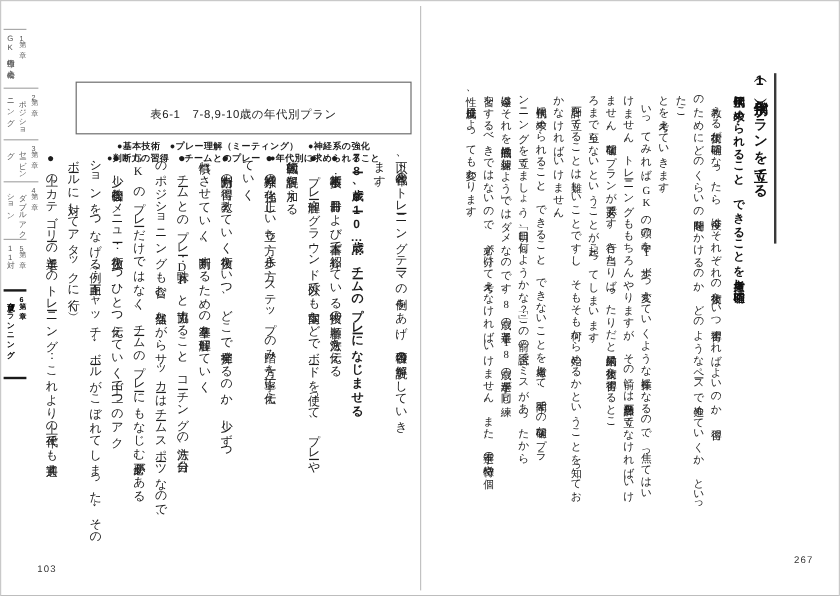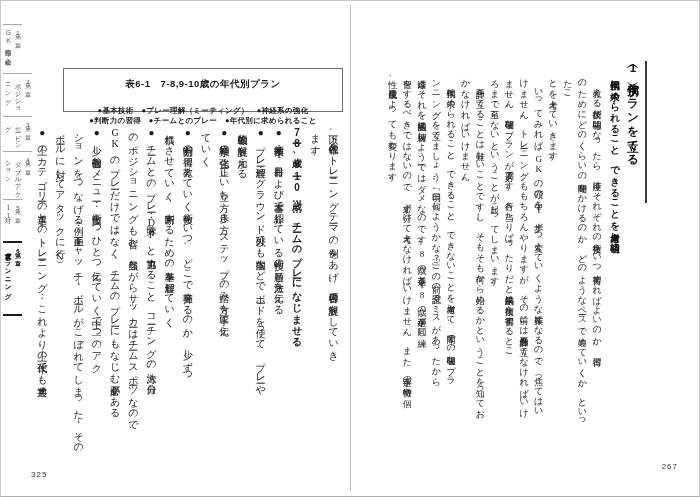--- a/index.html
+++ b/index.html
@@ -26,21 +26,21 @@
   .tab:nth-child(3){height:35px;}
   .tab:nth-child(4){height:48px;}
   .tab:nth-child(5){height:39px;}
   .tab.current{height:75px;margin-top:3px;border-top:2px solid #1a1a1a;
        border-bottom:2px solid #1a1a1a;color:#000;font-weight:bold;}
 
   
   .table-box{position:absolute;left:62px;top:67px;width:280px;height:44px;
        box-sizing:border-box;border:1px solid #6e6e6e;text-align:center;
        font-family:"Liberation Sans","DejaVu Sans",sans-serif;}
-  .table-title{font-size:9.5px;font-weight:bold;margin-top:9px;letter-spacing:0.5px;}
+  .table-title{font-size:9.5px;font-weight:normal;margin-top:20px;letter-spacing:0.5px;}
   .table-rows{margin-top:15px;}
   .table-row{font-size:7.5px;font-weight:bold;line-height:10px;letter-spacing:0.3px;}
 
   
   .vbody{position:absolute;writing-mode:vertical-rl;text-orientation:upright;}
   .vbody p{margin:0;padding:0;}
   .lp-body{top:126px;right:9px;height:338px;font-size:10px;line-height:18.2px;letter-spacing:0.1px;}
   .rp-body{top:72px;right:97px;height:352px;font-size:9px;line-height:14.6px;letter-spacing:0.1px;}
   .vbody p.indent{text-indent:1em;}
   .vbody p.bold{font-weight:bold;font-family:"Liberation Sans","DejaVu Sans",sans-serif;}
@@ -117,21 +117,21 @@
         <p class="vline">慣れさせていく。判断するための基準を理解していく</p>
         <p class="vline">●チームとのプレー：味方DFと協力すること、コーチングの方法、自分</p>
         <p class="vline">のポジショニングも含む。当然ながらサッカーはチームスポーツなので、</p>
         <p class="vline">GKのプレーだけではなく、チームのプレーにもなじむ必要がある</p>
         <p class="vline">●少し複合的なメニュー：技術を一つひとつ伝えていく中で二つのアク</p>
         <p class="vline">ションをつなげる（例：正面キャッチ↓ボールがこぼれてしまった↓その</p>
         <p class="vline">ボールに対してアタックに行く）</p>
         <p class="vline">●上のカテゴリーの選手とのトレーニング：これより上の年代でも共通す</p>
       </div>
 
-    <div class="pagenum pn-left">325</div>
+    <div class="pagenum pn-left">103</div>
   </div>
 
   <div class="spine"></div>
 
   <div class="page page-right">
 
     <h2 class="section-title">（1）年代別プランを立てる</h2>
 
     <p class="lead">年代別に求められること、できることを考慮し明確に</p>
 

